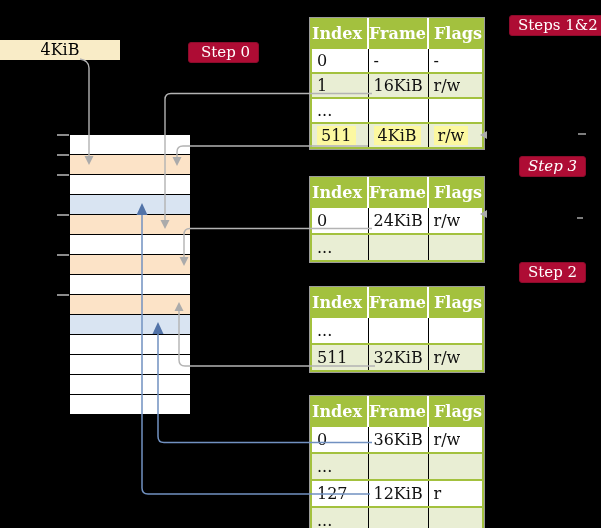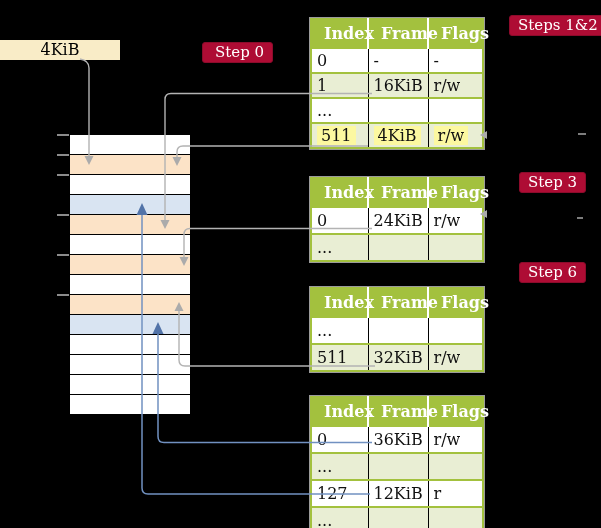--- a/index.html
+++ b/index.html
@@ -14,41 +14,41 @@
     background:#f9ecc7; color:#000; font-size:16px; line-height:20px;
     text-align:center;
   }
   
   .step-label{
     position:absolute; background:#ae0c34; color:#fff;
     border:1px solid #8c0b2b; border-radius:3px;
     font-size:15px; line-height:17px; padding:1px 8px; white-space:nowrap;
     z-index:3;
   }
-  .step0{left:202px; top:42px;padding-left:12px;}
+  .step0{left:188px; top:42px;padding-left:12px;}
   .steps12{left:509px; top:15px;}
-  .step3{left:519px; top:172px;}
+  .step3{left:519px; top:156px;font-style:italic;}
   .step4{left:519px; top:262px;}
   
   .memory{position:absolute; left:70px; top:135px; width:120px; z-index:1;}
   .mem-row{height:19px; border-bottom:1px solid #000; background:#fff;}
   .mem-row.type-page-table{background:#fce3c7;}
   .mem-row.type-mapped{background:#d9e4f2;}
   .mem-row.type-empty{background:#ffffff;}
   .tick{position:absolute; left:57px; width:12px; height:2px; background:#8c8c8c;}
   
   .ptable{
     position:absolute; left:310px; width:172px; table-layout:fixed;
     border-collapse:collapse; background:#fff;
     border:2px solid #a3c13e; box-shadow:0 0 0 1px #9b9b9b;
     z-index:2; font-size:16px; color:#111;
   }
   .ptable th{
     background:#a3c13e; color:#fff; font-weight:bold; text-align:left;
-    padding:2px 12px; height:23px; border-right:2px solid #fff; font-size:16px;
+    padding:2px 0; height:23px; border-right:2px solid #fff; font-size:16px;
   }
   .ptable th:last-child{border-right:none;text-align:right;}
   .ptable td{
     padding:1px 5px; border-top:2px solid #a3c13e; border-right:1px solid #000;
     text-align:left; vertical-align:middle; background:#fff;
   }
   .ptable td:last-child{border-right:none;}
   .ptable tr.shade td{background:#e9eed4;}
   .t1{top:18px;}  .t1 td{height:21px;}
   .t2{top:177px;} .t2 td{height:23px;}
@@ -63,21 +63,21 @@
 
 <div class="canvas">
 
   <div class="cr3-box">
     <span>4KiB</span>
   </div>
 
   <div class="step-label step0">Step 0</div>
   <div class="step-label steps12">Steps 1&amp;2</div>
   <div class="step-label step3">Step 3</div>
-  <div class="step-label step4">Step 6</div>
+  <div class="step-label step4">Step 2</div>
 
   <div class="memory">
     <div class="mem-row type-empty"></div>
     <div class="mem-row type-page-table"></div>
     <div class="mem-row type-empty"></div>
     <div class="mem-row type-mapped"></div>
     <div class="mem-row type-page-table"></div>
     <div class="mem-row type-empty"></div>
     <div class="mem-row type-page-table"></div>
     <div class="mem-row type-empty"></div>

